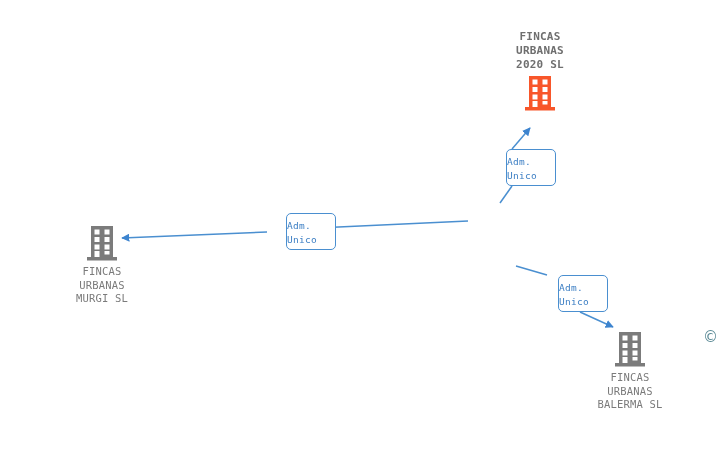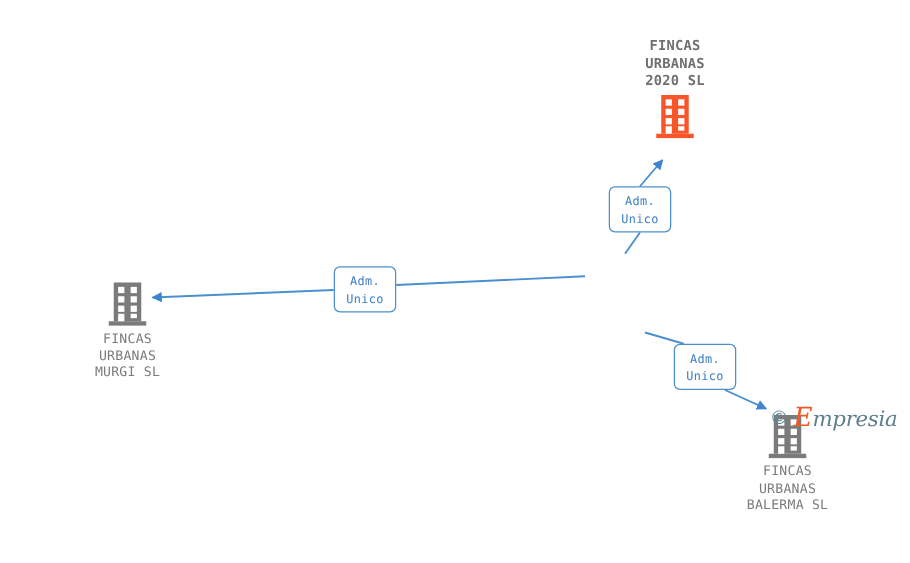--- a/index.html
+++ b/index.html
@@ -84,24 +84,25 @@
   .rel-box {
     position: absolute;
     box-sizing: border-box;
     background: #ffffff;
     border: 1.4px solid #4a8fd0;
     border-radius: 5px;
     color: #3d7fc4;
     font-family: "DejaVu Sans Mono", "Liberation Mono", monospace;
     font-size: 9.5px;
     line-height: 14px;
-    text-align: center;
+    text-align: left;
     padding-top: 5px;
     white-space: pre-line;
     letter-spacing: 0.3px;
+    margin-left: 19px;
   }
   #rel-top    { left: 487px; top: 149px; width: 50px; height: 37px; }
   #rel-left   { left: 267px; top: 213px; width: 50px; height: 37px; }
   #rel-bottom { left: 539px; top: 275px; width: 50px; height: 37px; }
 
   
   #watermark {
     position: absolute;
     right: 10px;
     bottom: 10px;
@@ -207,16 +208,15 @@
 Unico</div>
 
   <div class="rel-box" id="rel-left">Adm.
 Unico</div>
 
   <div class="rel-box" id="rel-bottom">Adm.
 Unico</div>
 
   <div id="watermark">
     <span class="wm-c">©</span>
-    <span class="wm-text"><span class="wm-first">E</span><span>mpresia</span></span>
   </div>
 
 </div>
 
 </body></html>

